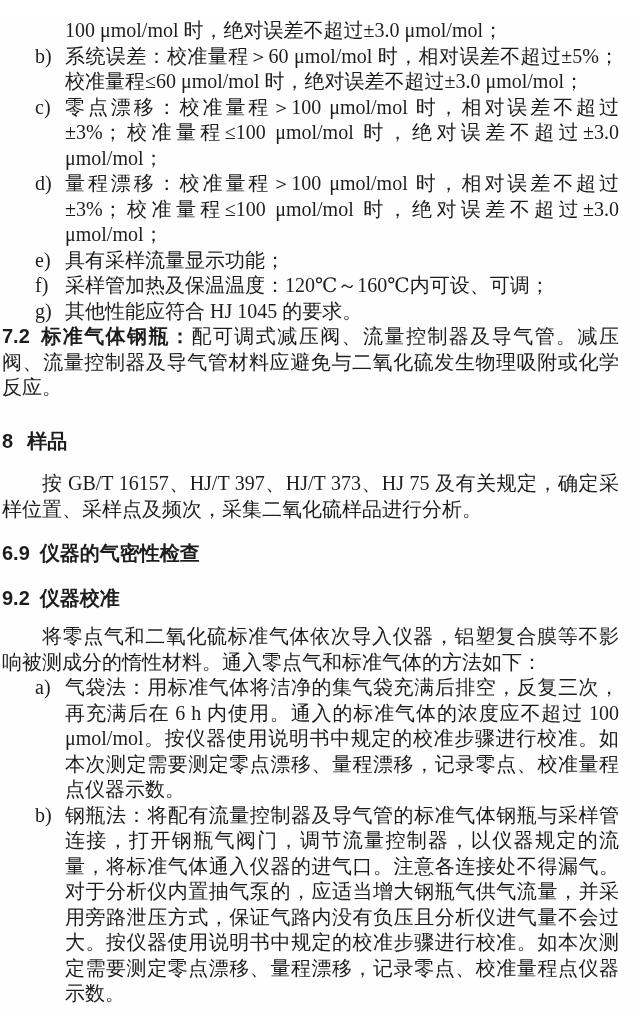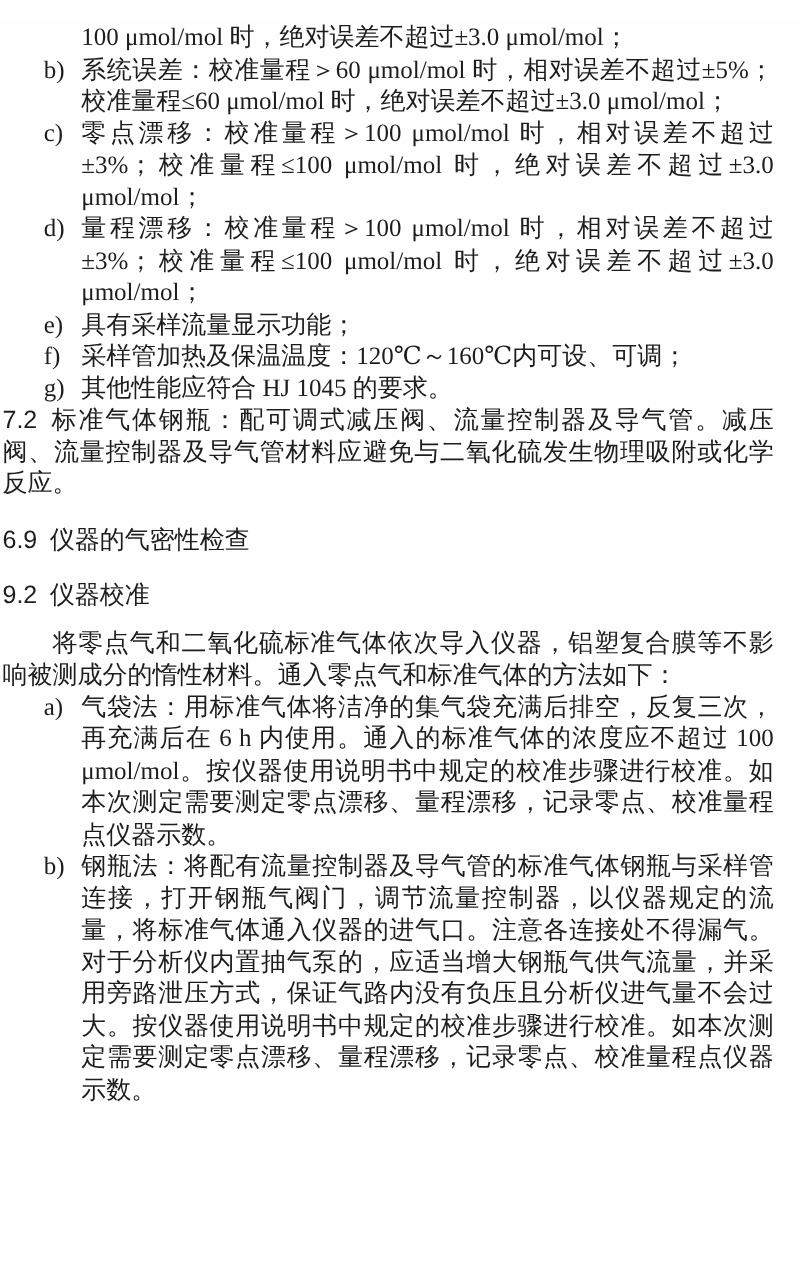--- a/index.html
+++ b/index.html
@@ -13,21 +13,21 @@
     font-family: "Liberation Serif", "DejaVu Serif", serif;
     font-size: 20px;
     line-height: 25.5px;
     padding: 3px 21px 0 2px;
     overflow: hidden;
     text-align: justify;
     margin-top: 15px;
   }
   .hei {
     font-family: "Liberation Sans", "DejaVu Sans", sans-serif;
-    font-weight: 400;
+    font-weight: 700;
   }
   p { margin: 0; }
   .cont-line { margin-left: 63px; }
   .li { display: flex; margin-left: 33px; }
   .li-label { width: 30px; flex: 0 0 30px; }
   .li-text { flex: 1 1 auto; text-align: justify; }
   .clause { text-align: justify; }
   .clause-num { margin-right: 10px; }
   .para { text-indent: 2em; text-align: justify; }
   .h-sec { margin-top: 28px; margin-bottom: 17px; }
@@ -63,21 +63,23 @@
     <div class="li-text">采样管加热及保温温度：120℃～160℃内可设、可调；</div>
   </div>
   <div class="li">
     <span class="li-label">g)</span>
     <div class="li-text">其他性能应符合 HJ 1045 的要求。</div>
   </div>
 
   <p class="clause"><span class="hei clause-num">7.2</span><span class="hei">标准气体钢瓶：</span><span>配可调式减压阀、流量控制器及导气管。减压阀、流量控制器及导气管材料应避免与二氧化硫发生物理吸附或化学反应。</span></p>
 
 
+  <p class="hei h-sec"><span class="h-num">8</span><span>样品</span></p>
 
+  <p class="para">按 GB/T 16157、HJ/T 397、HJ/T 373、HJ 75 及有关规定，确定采样位置、采样点及频次，采集二氧化硫样品进行分析。</p>
 
 
   <p class="hei h-sub"><span class="h-num">6.9</span><span>仪器的气密性检查</span></p>
 
 
   <p class="hei h-sub"><span class="h-num">9.2</span><span>仪器校准</span></p>
 
   <p class="para">将零点气和二氧化硫标准气体依次导入仪器，铝塑复合膜等不影响被测成分的惰性材料。通入零点气和标准气体的方法如下：</p>
 
   <div class="li">

